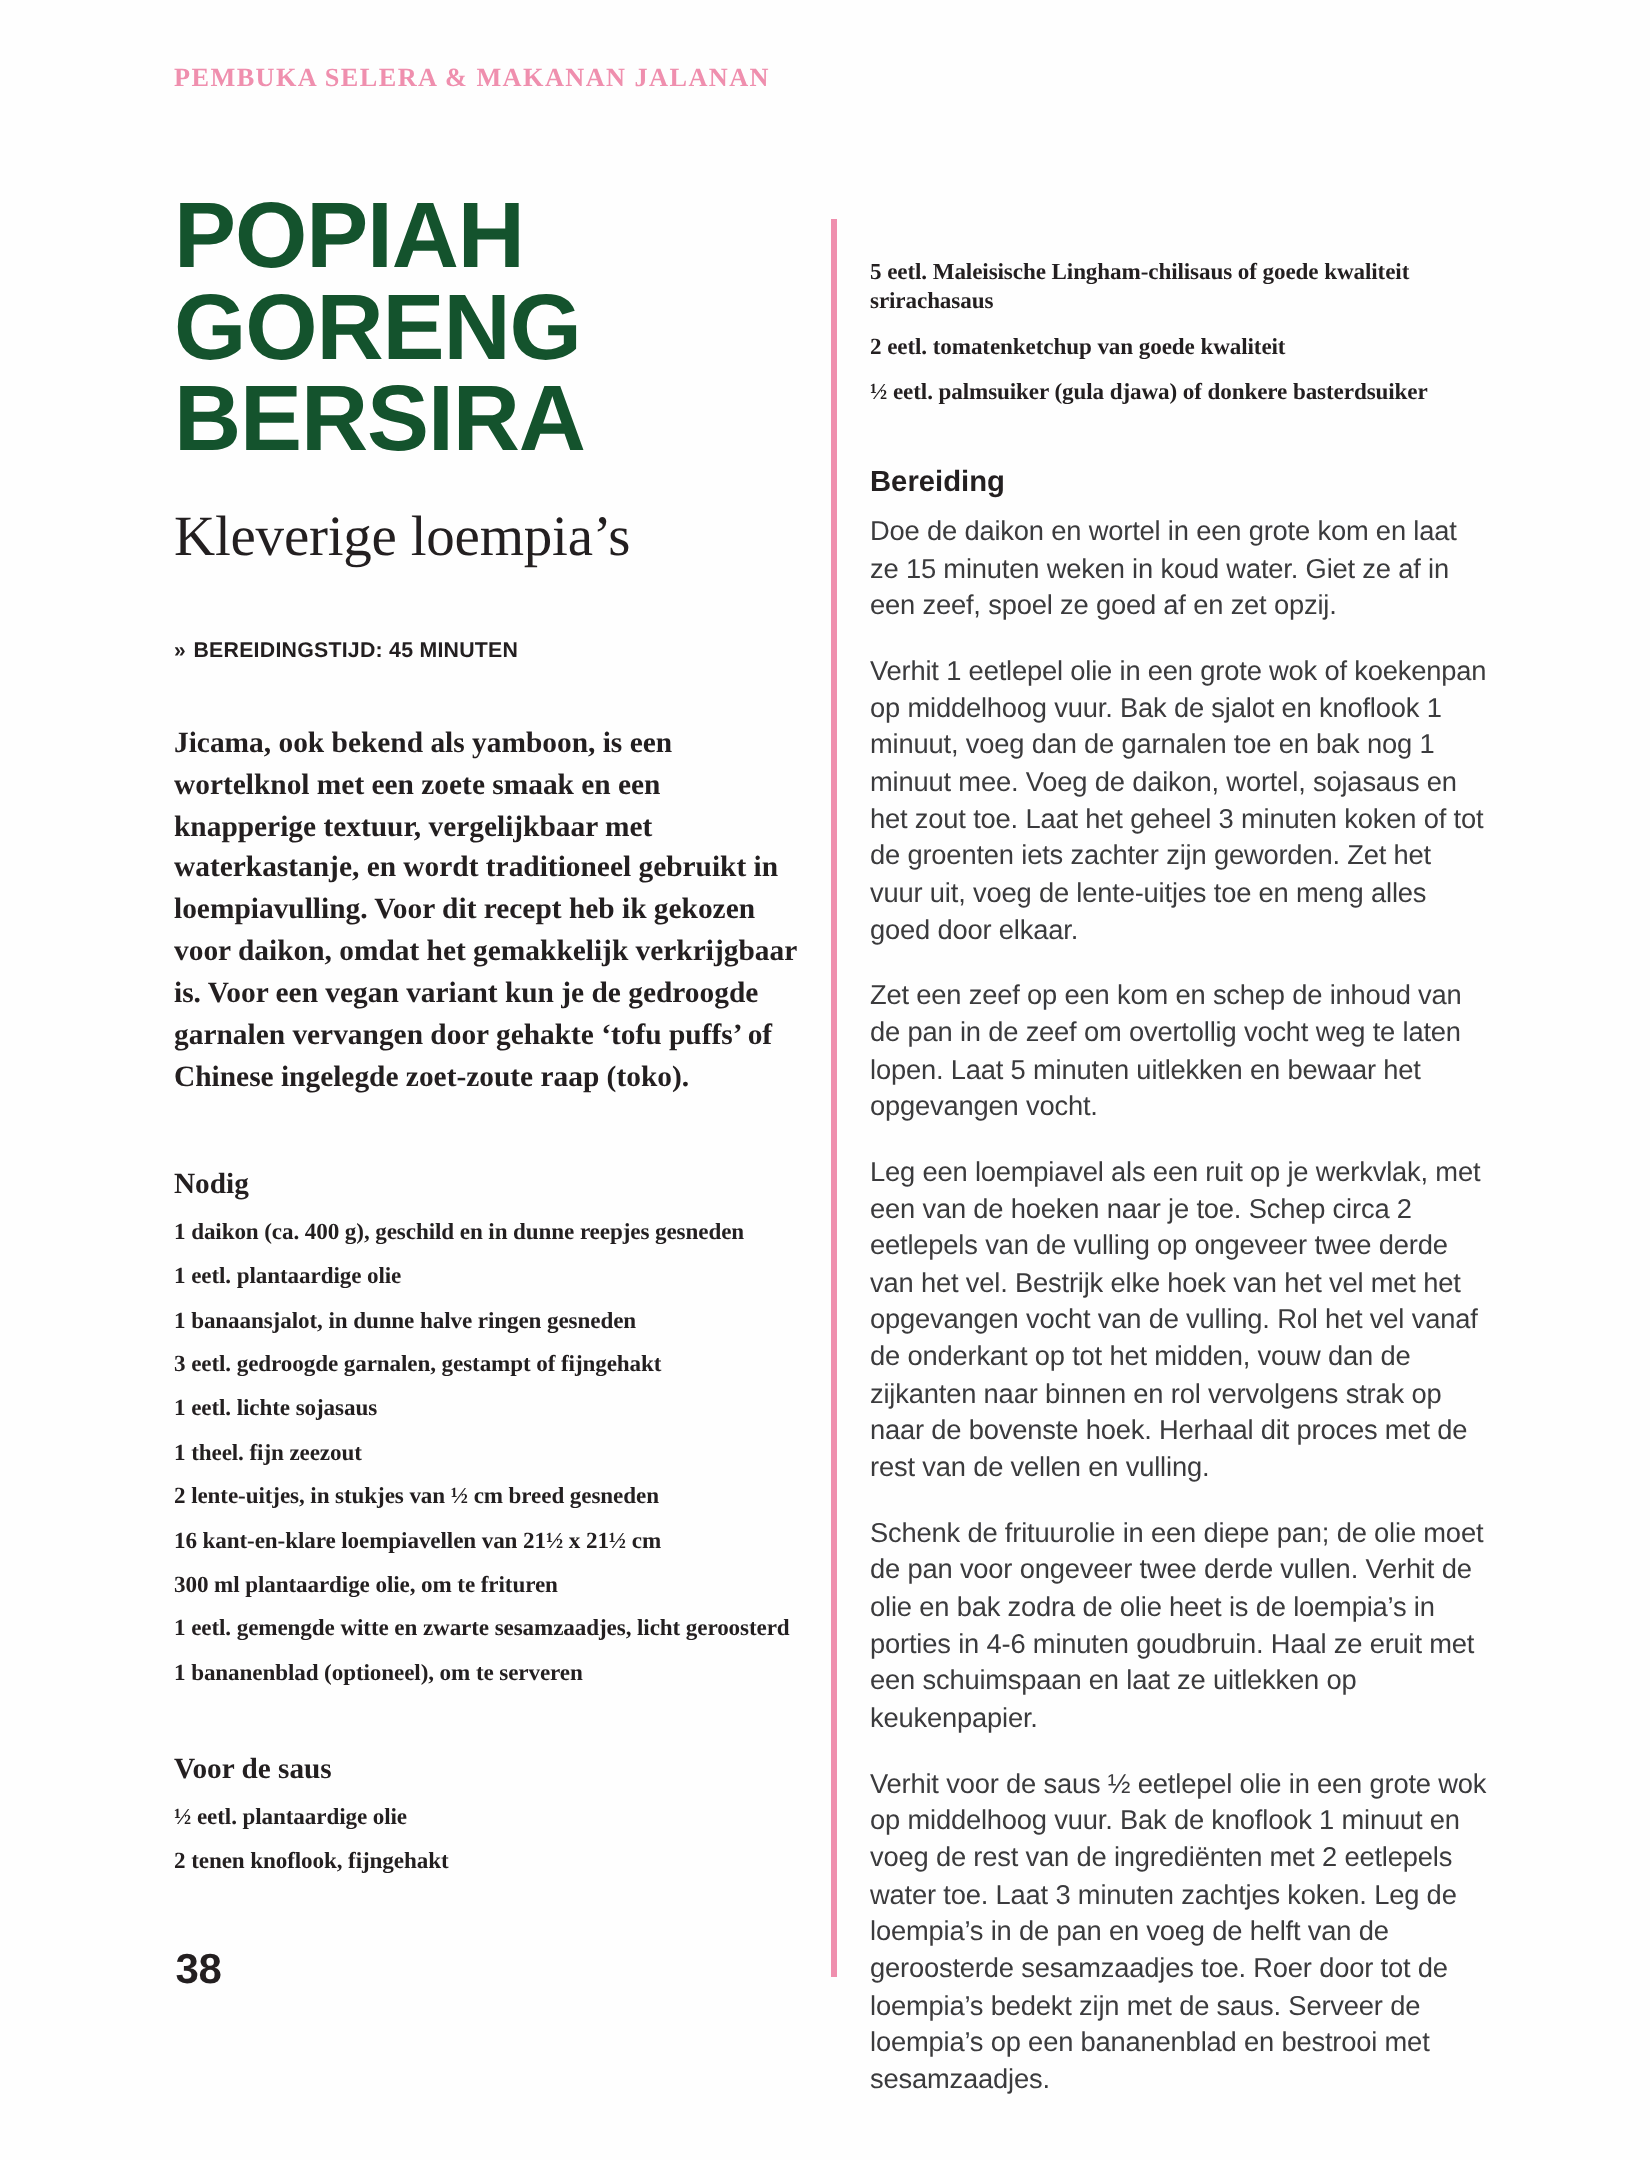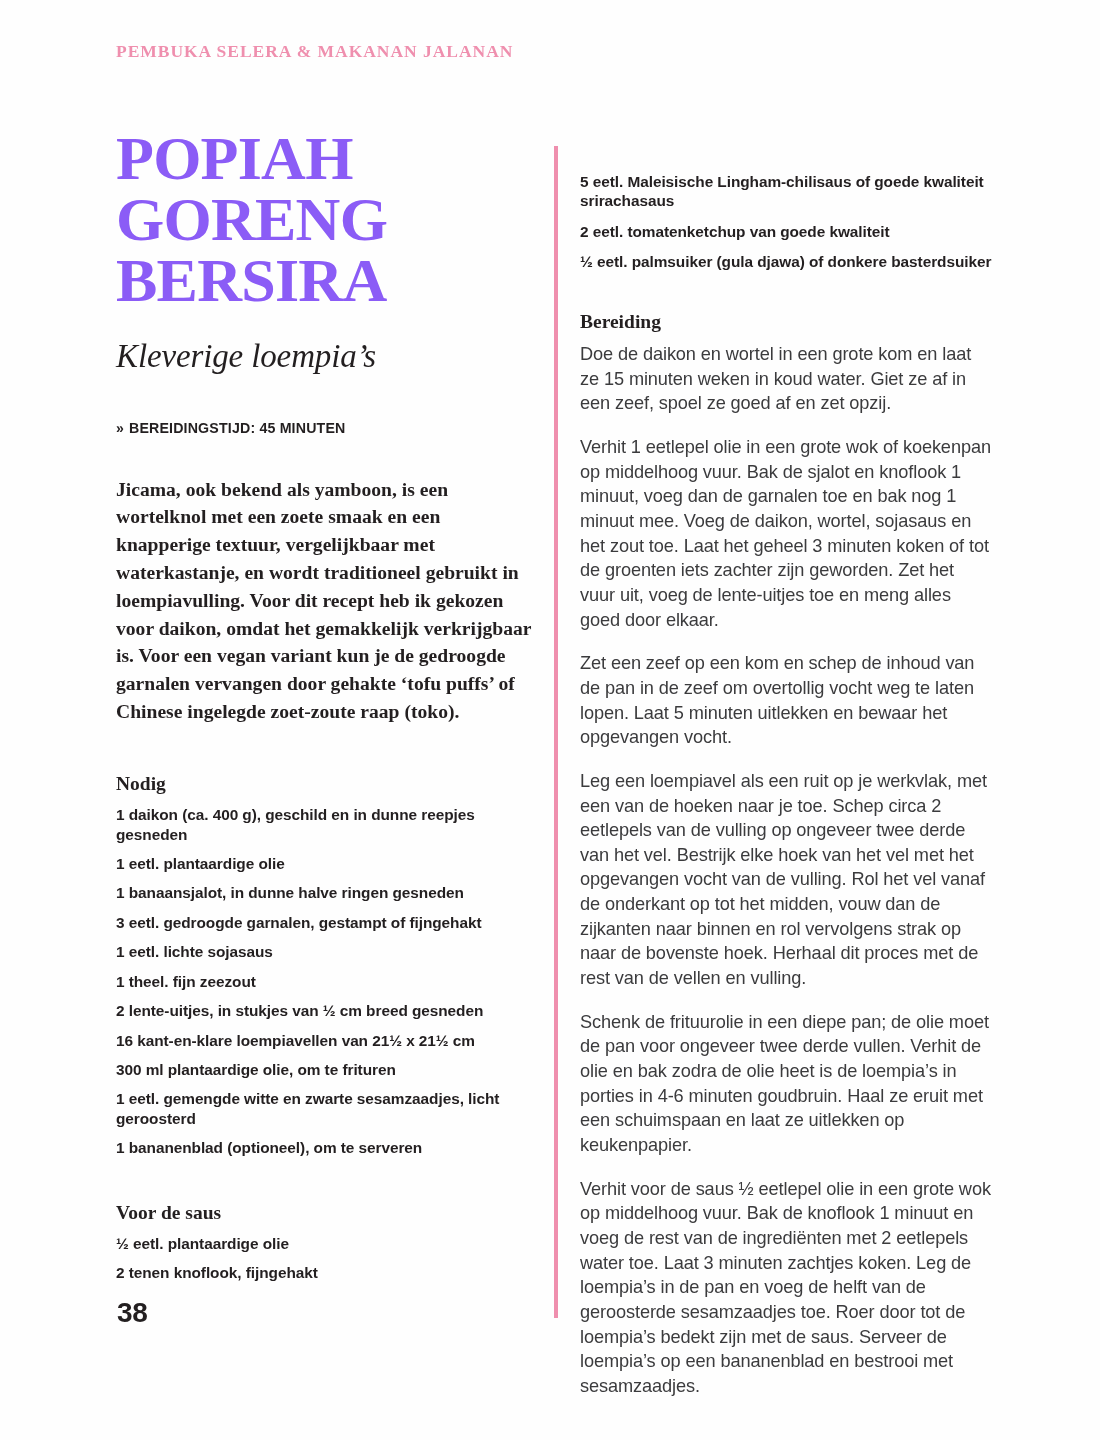--- a/index.html
+++ b/index.html
@@ -53,39 +53,38 @@
     position: absolute;
     left: 554px;
     top: 146px;
     width: 4px;
     height: 1172px;
     background: #ef8fae;
   }
 
   
   .recipe-title {
-    font-family: Liberation Serif, serif;
+    font-family: Liberation Sans, sans-serif;
     font-weight: bold;
     font-size: 62px;
     line-height: 0.98;
     letter-spacing: -0.012em;
-    color: #8b5cf6;
+    color: #14532d;
     margin: 0 0 0 0;
     text-transform: uppercase;
   }
   .recipe-title .tline { display: block; }
 
   .recipe-subtitle {
     font-family: "Liberation Serif", serif;
-    font-size: 33px;
+    font-size: 38px;
     line-height: 1.1;
     color: #231f20;
     margin: 28px 0 0 0;
     letter-spacing: -0.004em;
-    font-style: italic;
   }
 
   .meta {
     margin-top: 42px;
   }
   .meta-line {
     font-family: "Liberation Sans", sans-serif;
     font-weight: bold;
     font-size: 14.2px;
     letter-spacing: 0.012em;
@@ -114,37 +113,37 @@
     font-family: "Liberation Serif", serif;
     font-weight: bold;
     font-size: 19.5px;
     line-height: 1.2;
     color: #231f20;
     margin: 0 0 10px 0;
   }
 
   .ing-list { margin: 0; padding: 0; list-style: none; }
   .ing-item {
-    font-family: Liberation Sans, sans-serif;
+    font-family: Liberation Serif, serif;
     font-weight: bold;
     font-size: 15.4px;
     line-height: 1.26;
     letter-spacing: -0.004em;
     color: #231f20;
     margin-bottom: 10px;
   }
 
   .block-nodig { margin-top: 46px; }
   .block-saus  { margin-top: 43px; }
 
   
   .ing-list-right .ing-item { margin-bottom: 11px; }
 
   .prep-head {
-    font-family: Liberation Serif, serif;
+    font-family: Liberation Sans, sans-serif;
     font-weight: bold;
     font-size: 19.5px;
     line-height: 1.2;
     color: #231f20;
     margin: 38px 0 9px 0;
   }
 
   .steps { margin: 0; }
   .step {
     font-family: "Liberation Sans", sans-serif;

